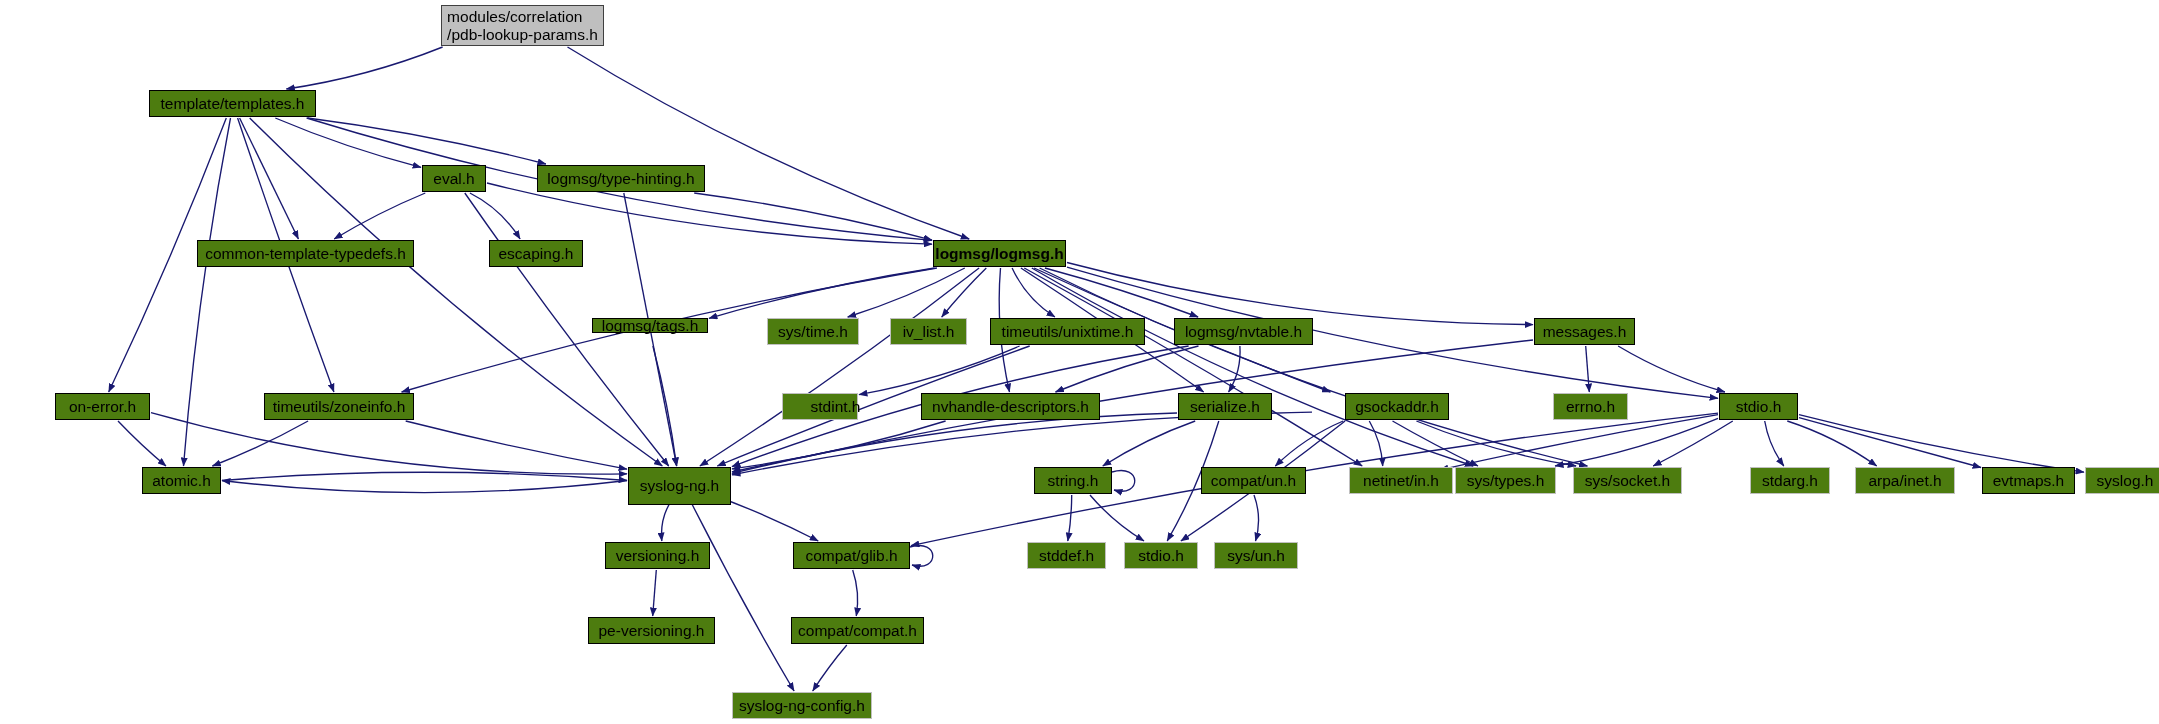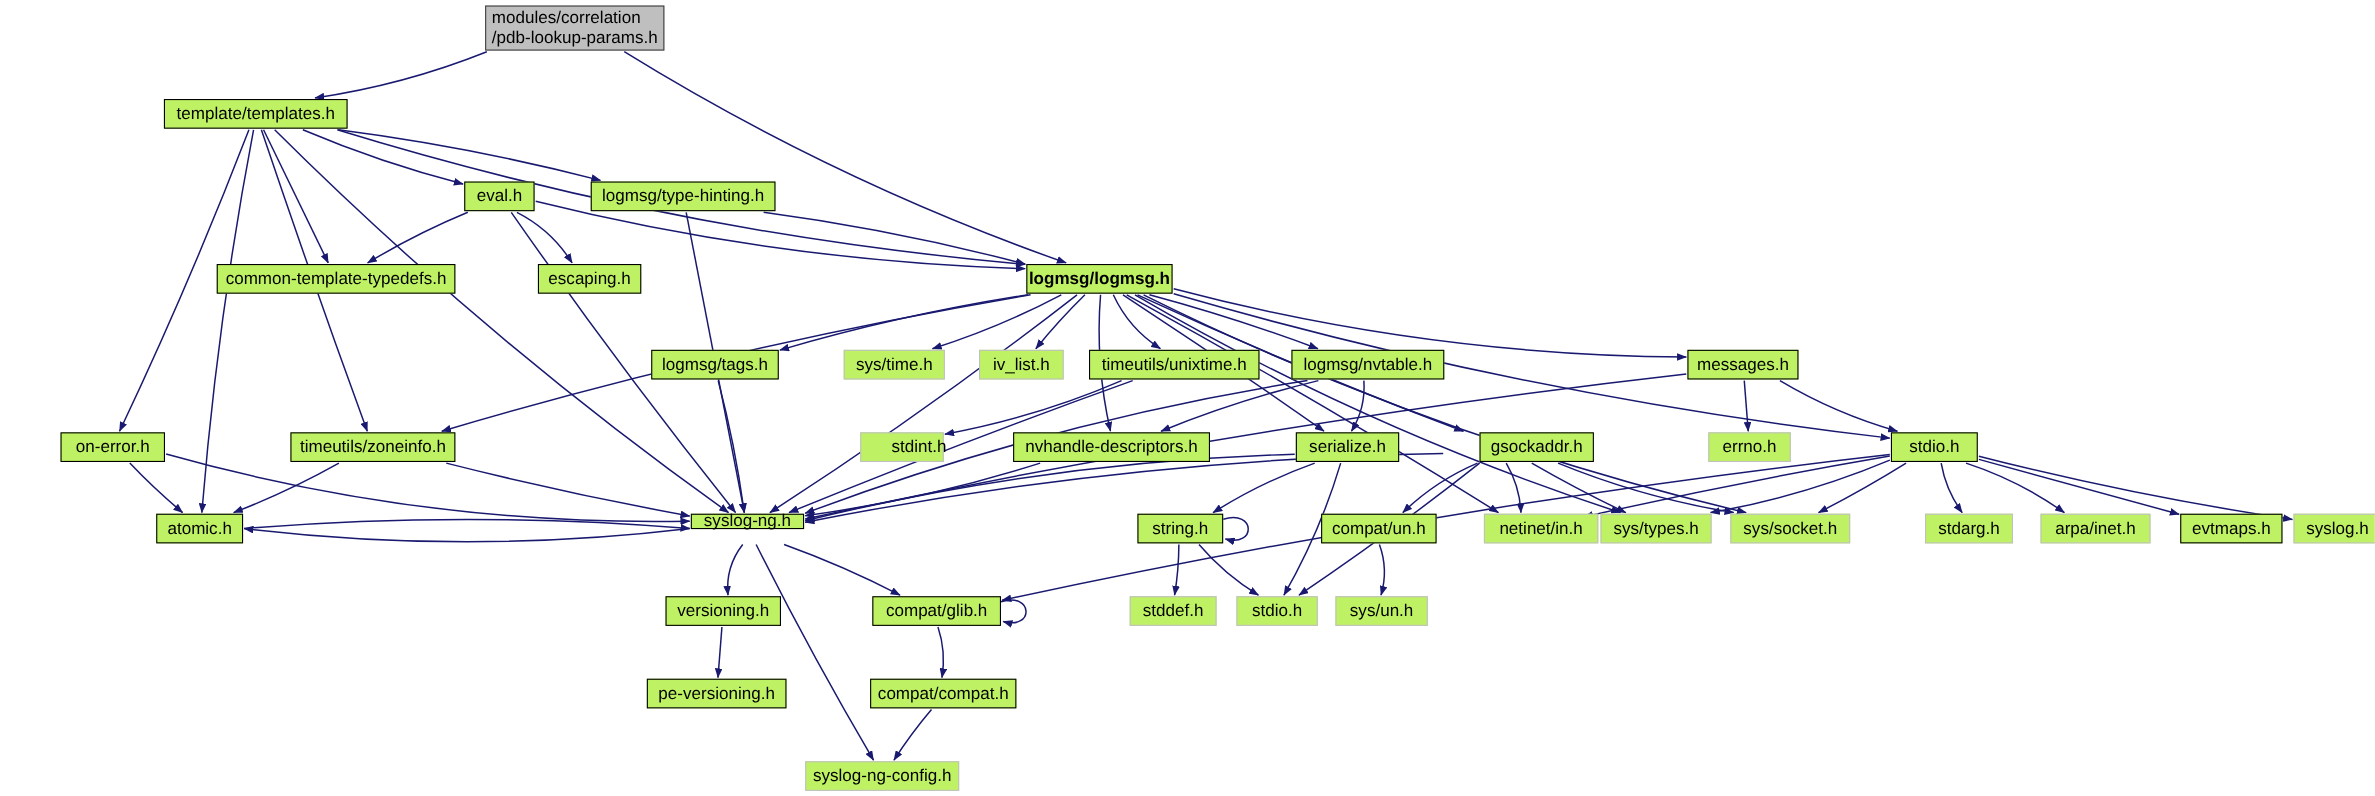--- a/index.html
+++ b/index.html
@@ -17,21 +17,21 @@
     width:2159px; height:724px;
     pointer-events:none;
   }
   .node{
     position:absolute;
     box-sizing:border-box;
     display:flex;
     align-items:center;
     justify-content:center;
     text-align:center;
-    background:#bef264;
+    background:#4d7c0f;
     border:1px solid #000000;
     color:#000000;
     font-size:15.5px;
     line-height:1.12;
     white-space:pre;
     letter-spacing:0px;
     z-index:3;
   }
   .node.sys{ border:1px solid #c0c0c0; }
   .node.root{ background:#bfbfbf; border:1px solid #404040; }
@@ -127,35 +127,35 @@
   </svg>
   <div id="node-layer">
       <div class="node root" style="left: 441px; top: 5px; width: 163px; height: 41px; flex-direction: column;"><span class="lbl" style="text-align: left;">modules/correlation
 /pdb-lookup-params.h</span></div>
       <div class="node " style="left: 149px; top: 90px; width: 167px; height: 27px;"><span class="lbl">template/templates.h</span></div>
       <div class="node " style="left: 422px; top: 165px; width: 64px; height: 27px; text-align: center;"><span class="lbl">eval.h</span></div>
       <div class="node " style="left: 537px; top: 165px; width: 168px; height: 27px;"><span class="lbl">logmsg/type-hinting.h</span></div>
       <div class="node " style="left: 197px; top: 240px; width: 217px; height: 27px;"><span class="lbl">common-template-typedefs.h</span></div>
       <div class="node " style="left: 489px; top: 240px; width: 94px; height: 27px;"><span class="lbl">escaping.h</span></div>
       <div class="node " style="left: 933px; top: 240px; width: 133px; height: 27px; font-weight: bold;"><span class="lbl">logmsg/logmsg.h</span></div>
-      <div class="node " style="left: 592px; top: 318px; width: 116px; height: 27px;"><span class="lbl">logmsg/tags.h</span></div>
+      <div class="node " style="left: 592px; top: 318px; width: 116px; height: 15px;"><span class="lbl">logmsg/tags.h</span></div>
       <div class="node sys" style="left: 767px; top: 318px; width: 92px; height: 27px;"><span class="lbl">sys/time.h</span></div>
       <div class="node sys" style="left: 890px; top: 318px; width: 77px; height: 27px;"><span class="lbl">iv_list.h</span></div>
       <div class="node " style="left: 990px; top: 318px; width: 155px; height: 27px;"><span class="lbl">timeutils/unixtime.h</span></div>
       <div class="node " style="left: 1174px; top: 318px; width: 139px; height: 27px;"><span class="lbl">logmsg/nvtable.h</span></div>
       <div class="node " style="left: 1534px; top: 318px; width: 101px; height: 27px;"><span class="lbl">messages.h</span></div>
       <div class="node " style="left: 55px; top: 393px; width: 95px; height: 27px;"><span class="lbl">on-error.h</span></div>
       <div class="node " style="left: 264px; top: 393px; width: 150px; height: 27px;"><span class="lbl">timeutils/zoneinfo.h</span></div>
       <div class="node sys" style="left: 782px; top: 393px; width: 76px; height: 27px; padding-left: 31px;"><span class="lbl">stdint.h</span></div>
       <div class="node " style="left: 921px; top: 393px; width: 179px; height: 27px;"><span class="lbl">nvhandle-descriptors.h</span></div>
       <div class="node " style="left: 1178px; top: 393px; width: 94px; height: 27px;"><span class="lbl">serialize.h</span></div>
       <div class="node " style="left: 1313px; top: 393px; width: 104px; height: 27px; margin-left: 32px;"><span class="lbl">gsockaddr.h</span></div>
       <div class="node sys" style="left: 1553px; top: 393px; width: 75px; height: 27px;"><span class="lbl">errno.h</span></div>
       <div class="node " style="left: 1719px; top: 393px; width: 79px; height: 27px;"><span class="lbl">stdio.h</span></div>
-      <div class="node " style="left: 628px; top: 467px; width: 103px; height: 14px;"><span class="lbl">syslog-ng.h</span></div>
+      <div class="node " style="left: 628px; top: 467px; width: 103px; height: 38px;"><span class="lbl">syslog-ng.h</span></div>
       <div class="node " style="left: 1034px; top: 467px; width: 78px; height: 27px;"><span class="lbl">string.h</span></div>
       <div class="node " style="left: 1201px; top: 467px; width: 105px; height: 27px;"><span class="lbl">compat/un.h</span></div>
       <div class="node sys" style="left: 1349px; top: 467px; width: 104px; height: 27px;"><span class="lbl">netinet/in.h</span></div>
       <div class="node sys" style="left: 1455px; top: 467px; width: 101px; height: 27px;"><span class="lbl">sys/types.h</span></div>
       <div class="node sys" style="left: 1573px; top: 467px; width: 109px; height: 27px;"><span class="lbl">sys/socket.h</span></div>
       <div class="node sys" style="left: 1750px; top: 467px; width: 80px; height: 27px;"><span class="lbl">stdarg.h</span></div>
       <div class="node sys" style="left: 1855px; top: 467px; width: 100px; height: 27px; text-align: right;"><span class="lbl">arpa/inet.h</span></div>
       <div class="node " style="left: 1982px; top: 467px; width: 93px; height: 27px;"><span class="lbl">evtmaps.h</span></div>
       <div class="node sys" style="left: 2085px; top: 467px; width: 80px; height: 27px;"><span class="lbl">syslog.h</span></div>
       <div class="node " style="left: 605px; top: 542px; width: 105px; height: 27px;"><span class="lbl">versioning.h</span></div>

